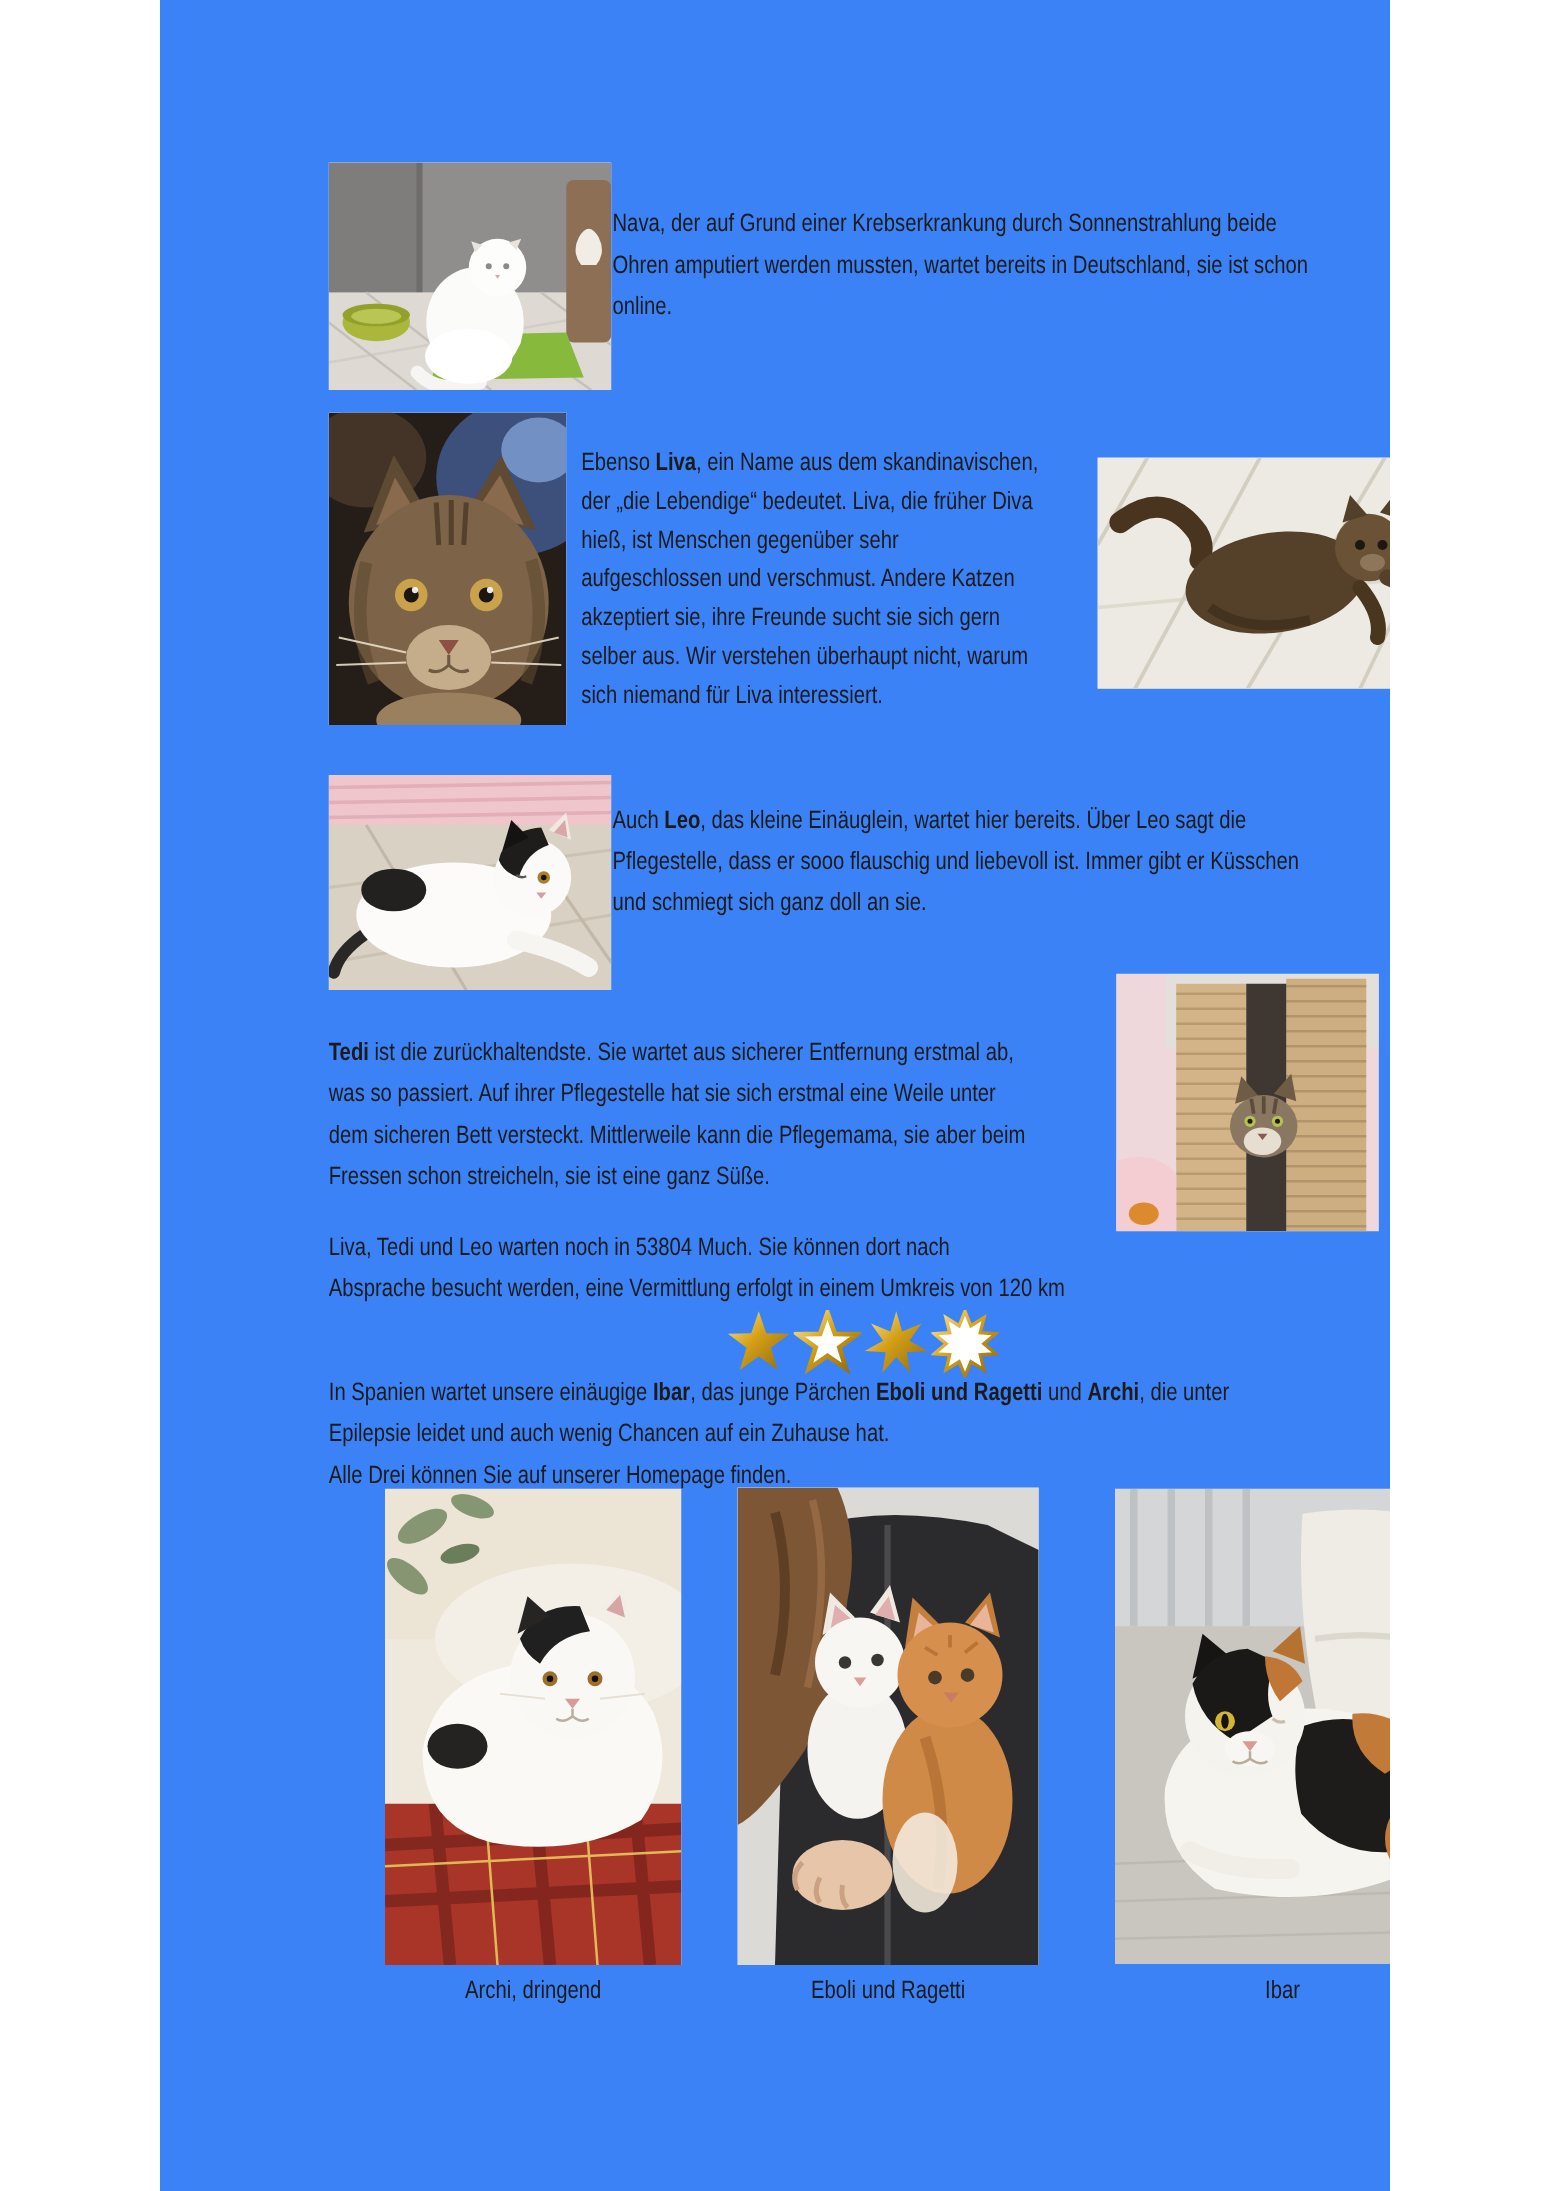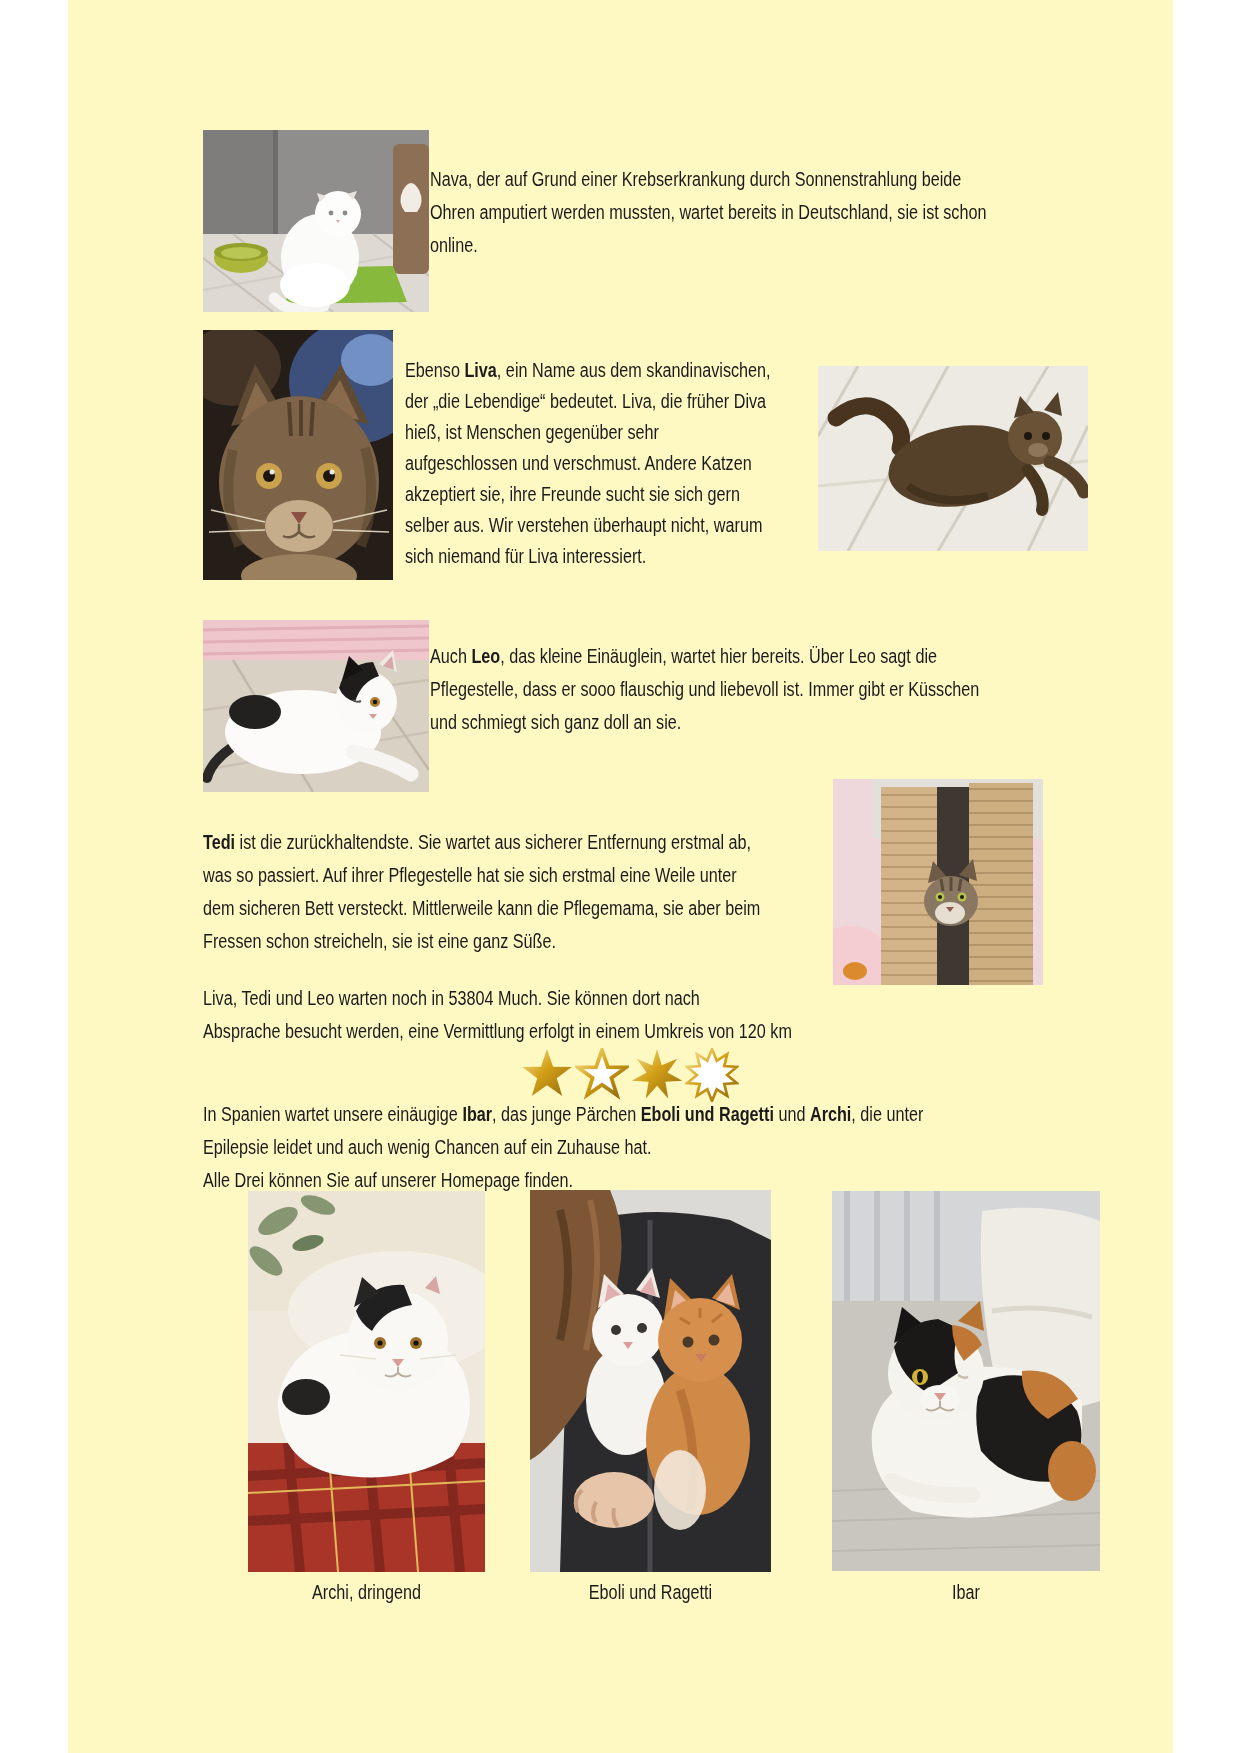--- a/index.html
+++ b/index.html
@@ -1,19 +1,19 @@
 <!DOCTYPE html>
 <html lang="de"><head>
 <meta charset="utf-8">
 <style>
   * { margin:0; padding:0; box-sizing:border-box; }
   html,body { background:#ffffff; }
   .page {
-    position:relative; width:1105px; height:1753px; margin:0 auto;
-    background:#fef9c3; overflow:hidden;
+    position:relative; width:984px; height:1753px; margin:0 auto;
+    background:#3b82f6; overflow:hidden;
     font-family:"Liberation Sans", sans-serif; color:#1b1b1b;
   }
   .txt {
     position:absolute; font-size:20px; line-height:33px;
     white-space:nowrap; transform:scaleX(0.81); transform-origin:0 0;
   }
   .txt.narrow { line-height:31px; }
   .txt .b, .txt b { font-weight:700; }
   .photo { position:absolute; overflow:hidden; background:#ddd; }
   .photo svg { display:block; width:100%; height:100%; }

